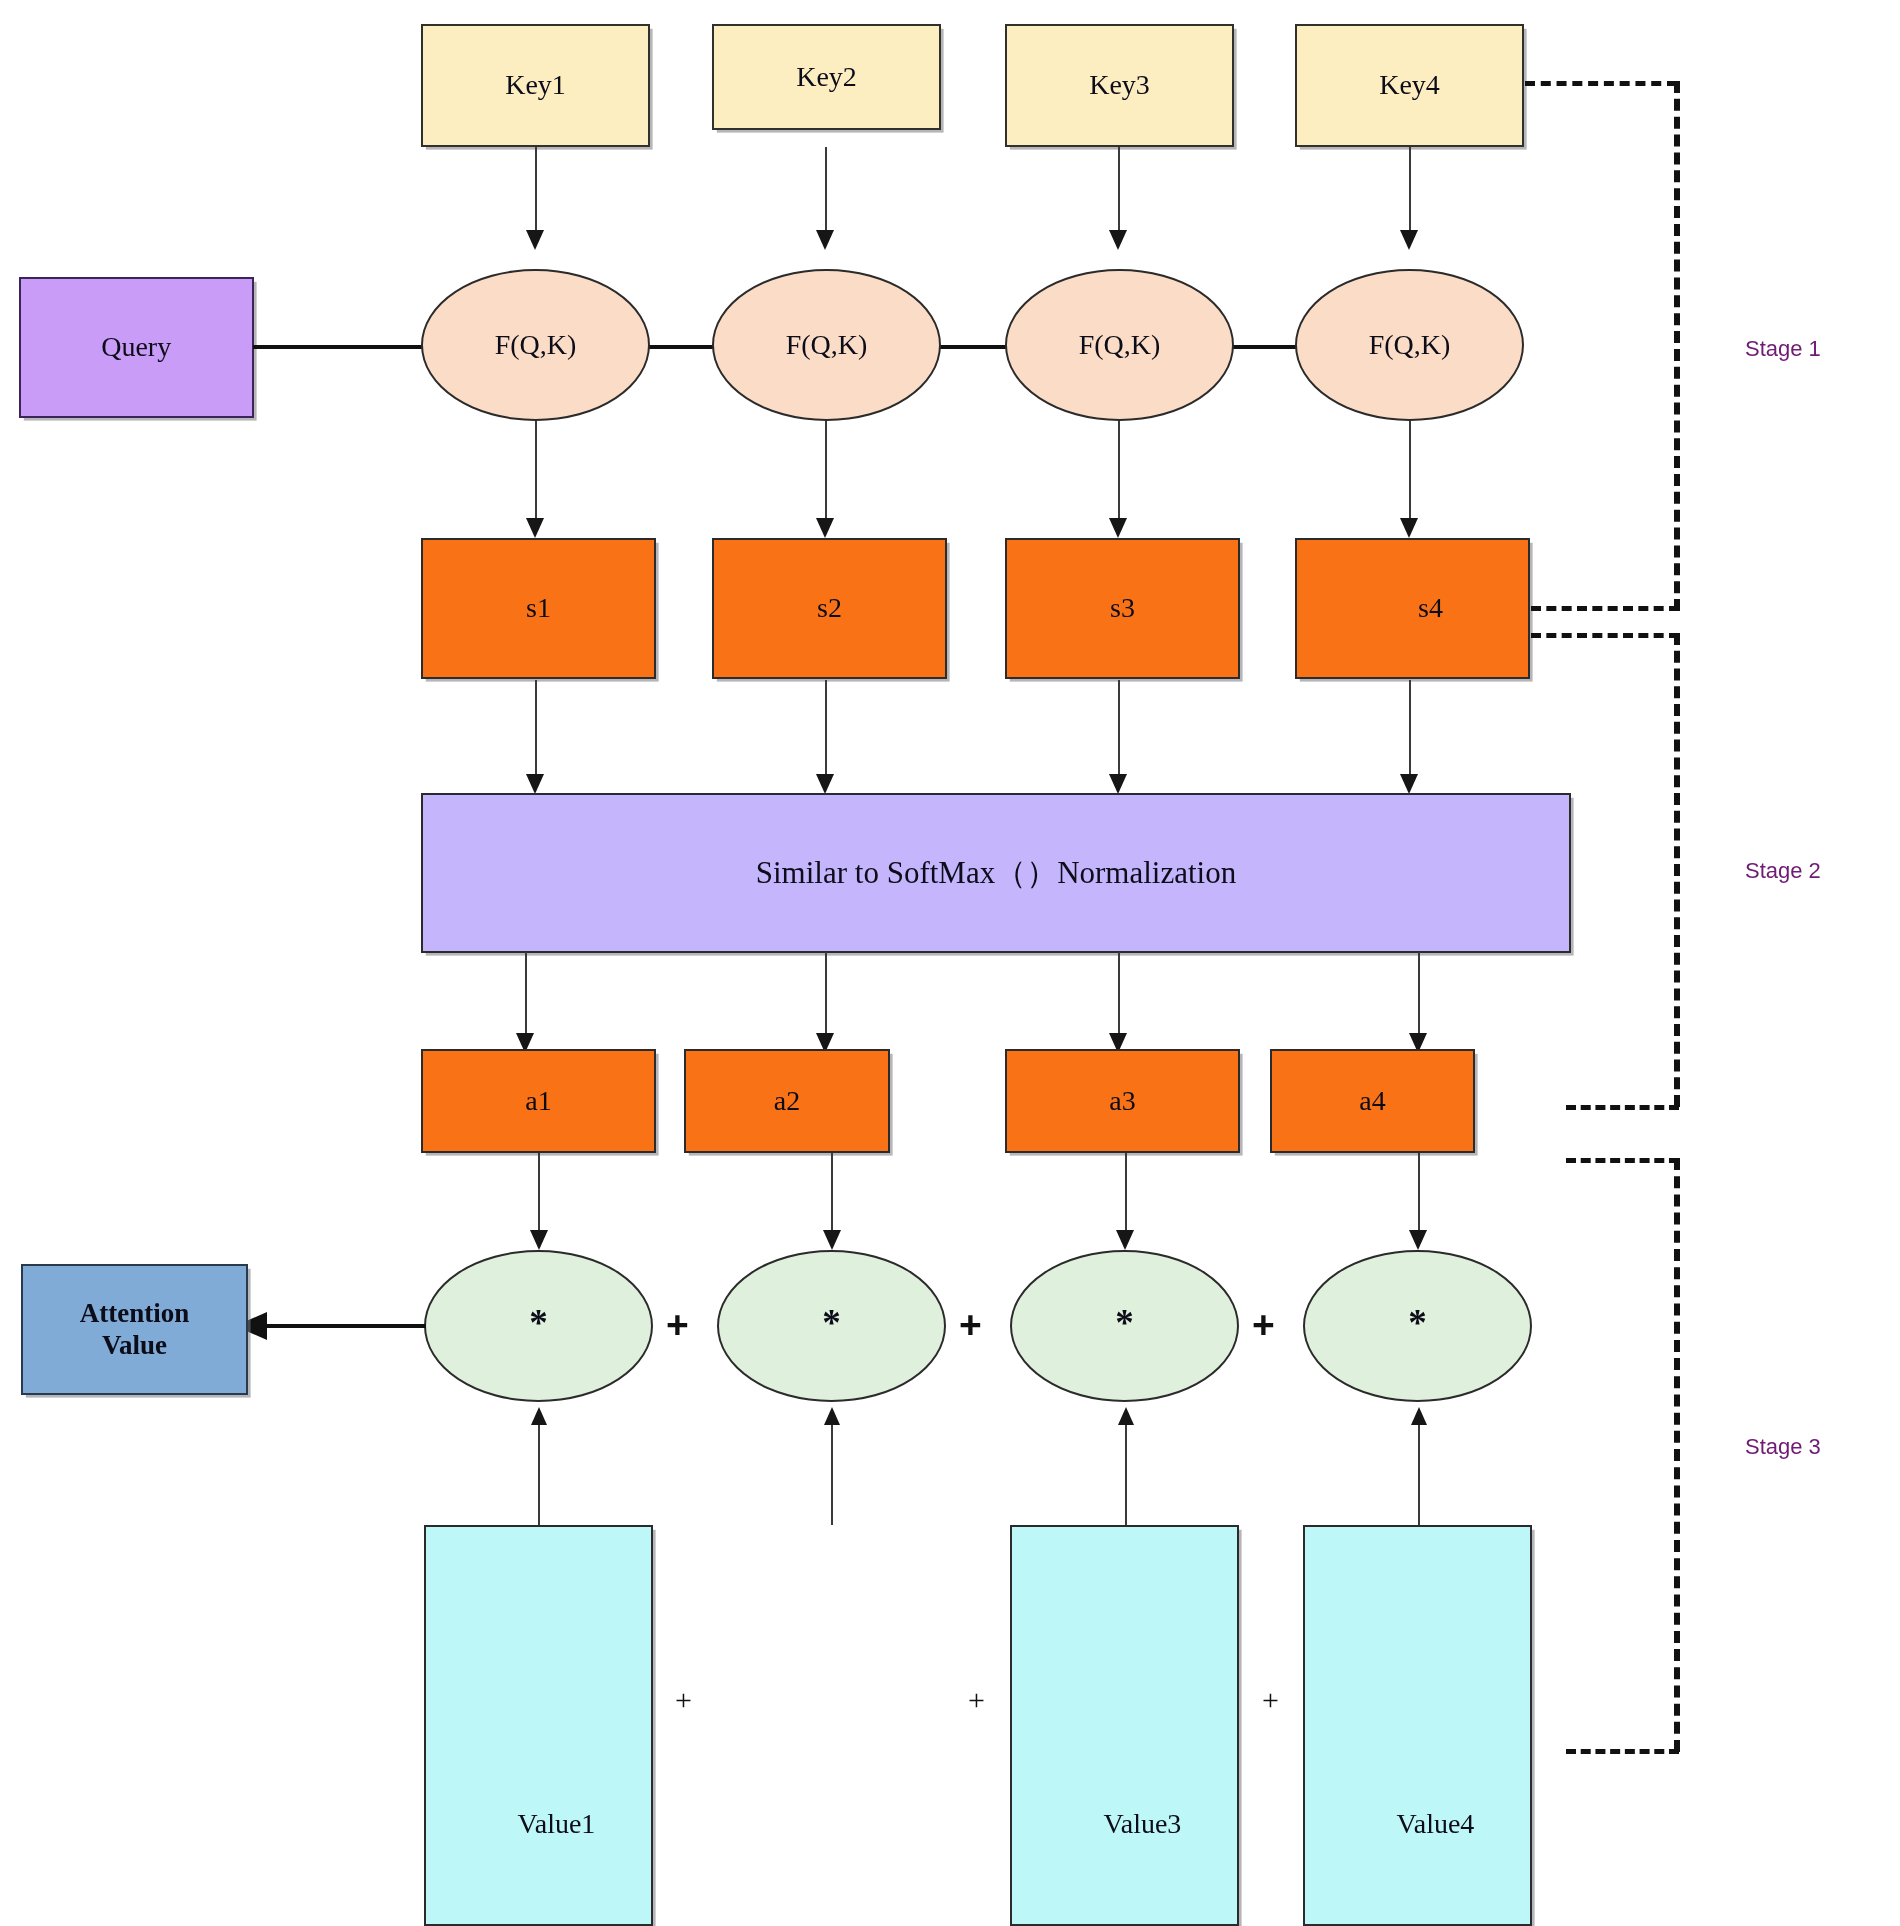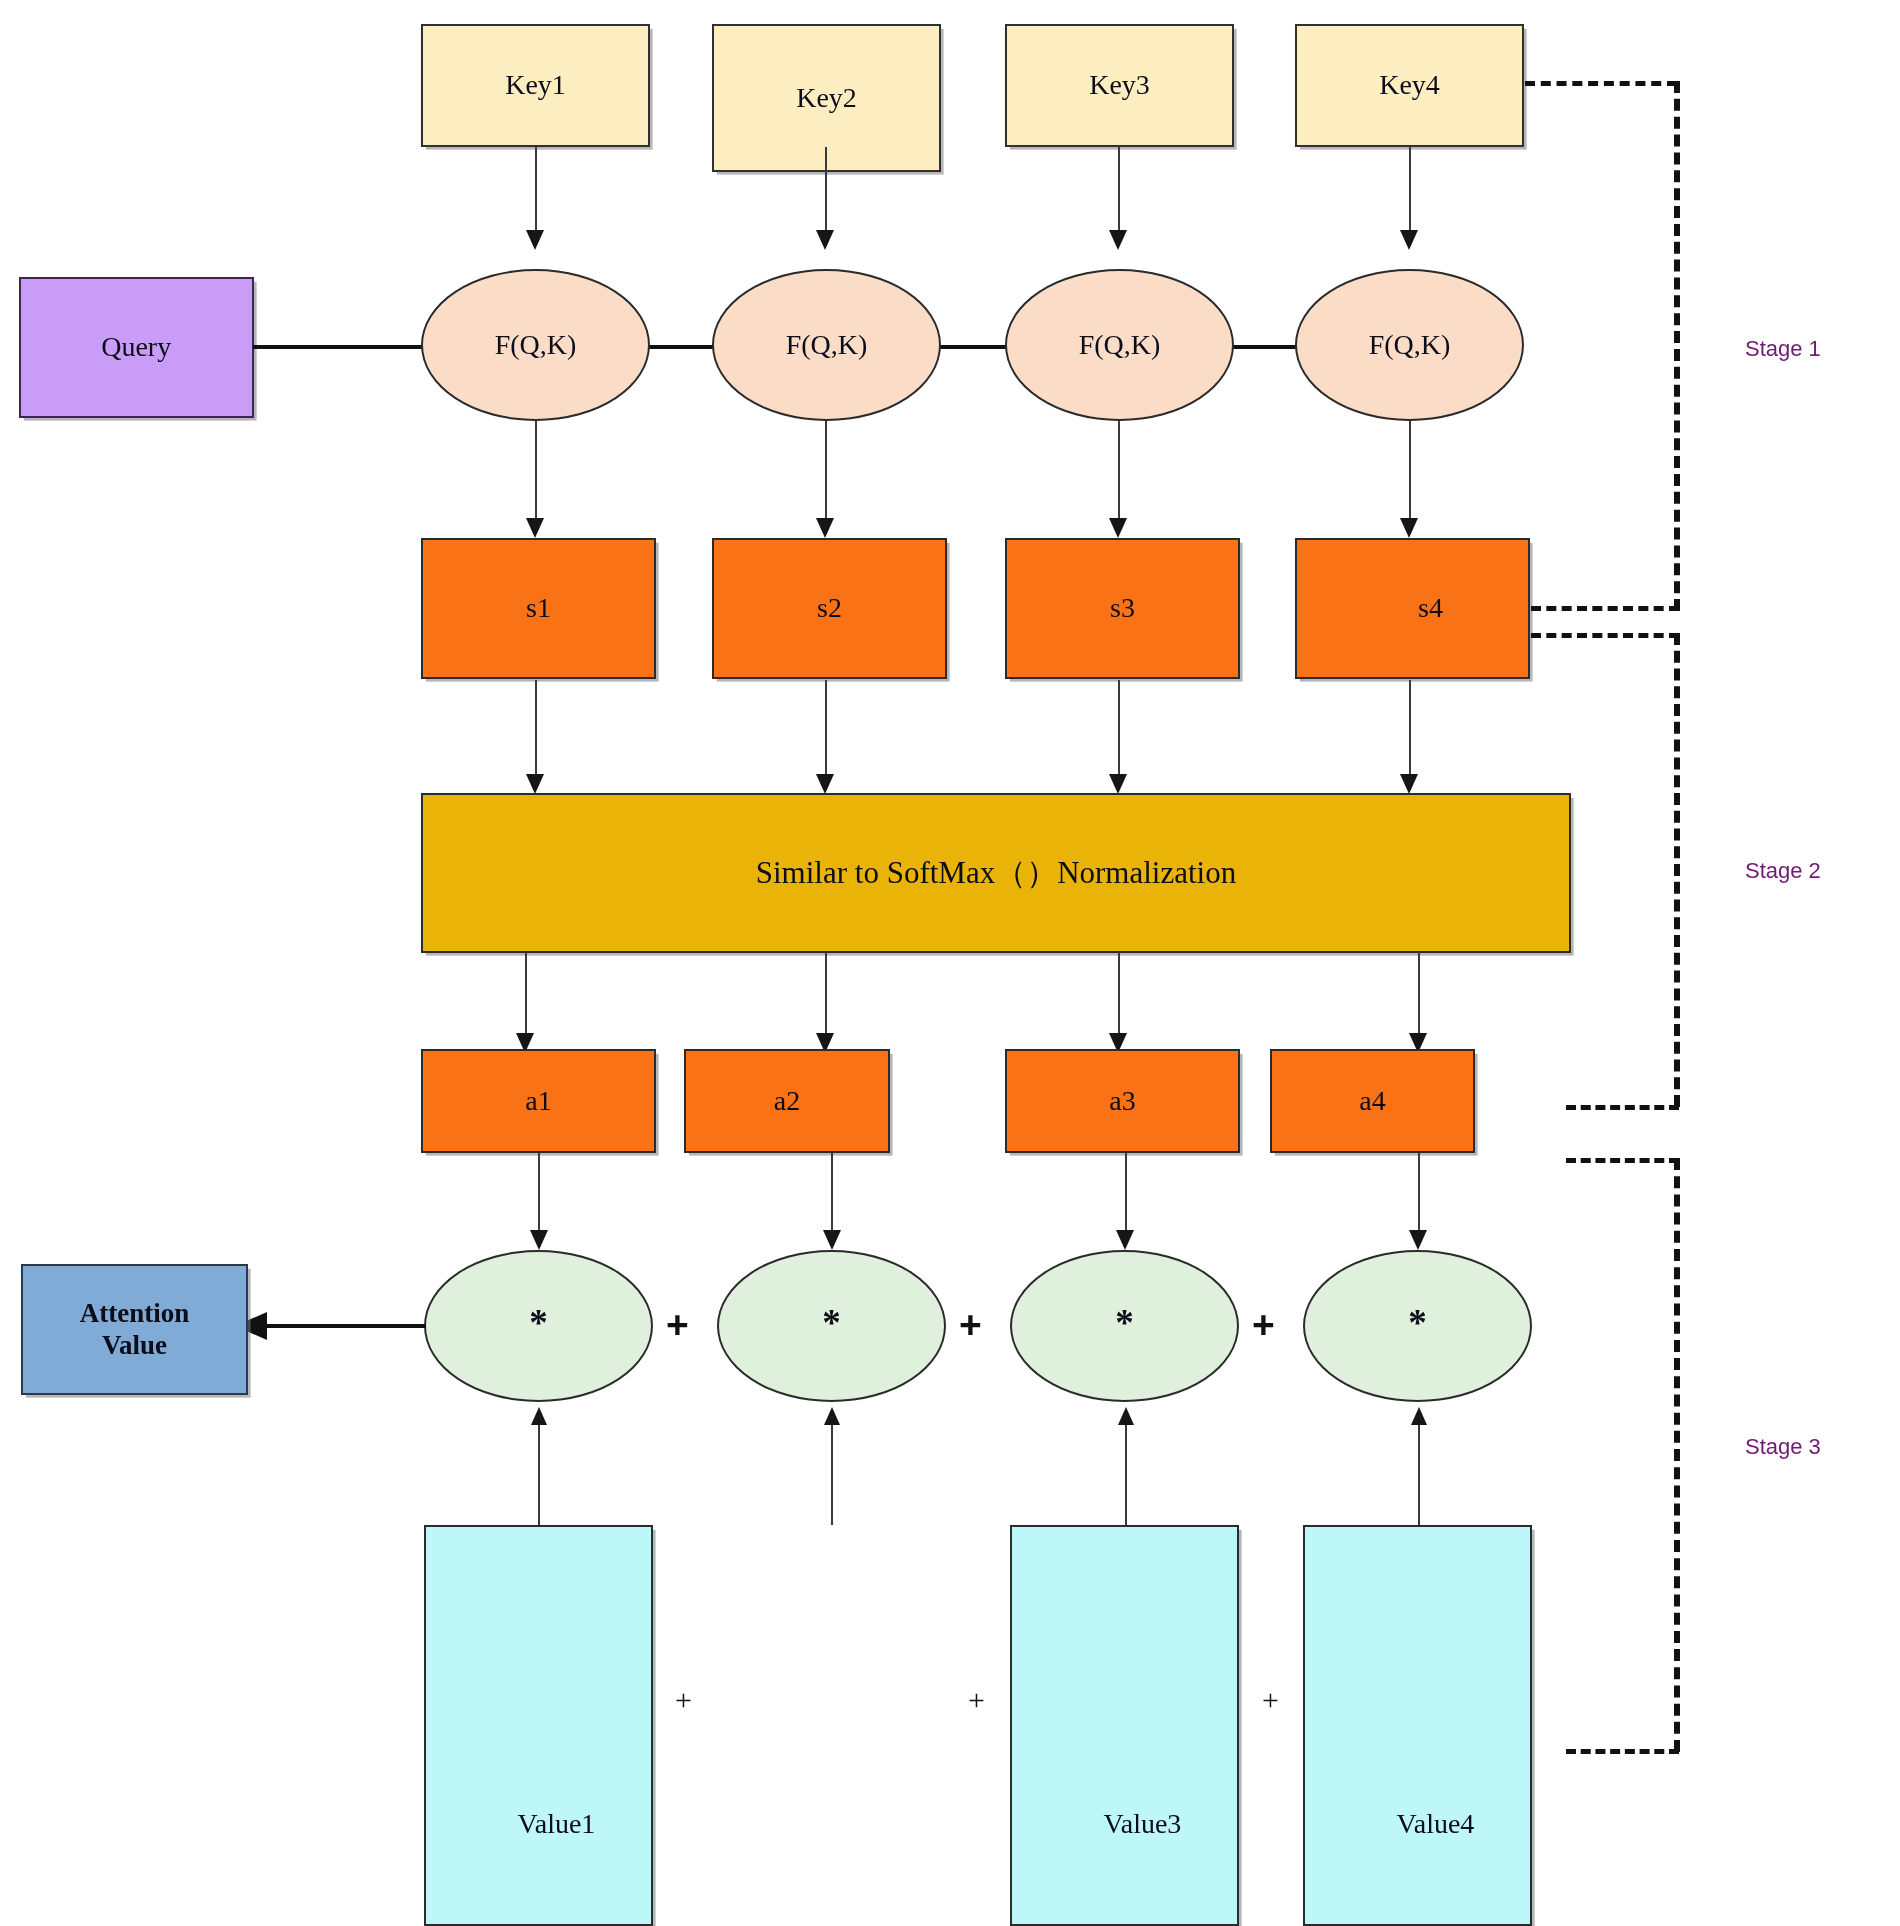--- a/index.html
+++ b/index.html
@@ -55,21 +55,21 @@
     font-size: 28px;
   }
   
   .score-box {
     background: #f97316;
     border-color: #2b2b2b;
     font-size: 28px;
   }
   
   .softmax-box {
-    background: #eab308;
+    background: #c4b5fd;
     border-color: #2b2b2b;
     font-size: 31px;
     align-items: center;
   }
   
   .mul {
     background: #dff0dc;
     border-color: #2b2b2b;
     font-size: 37px;
     font-weight: 700;
@@ -159,21 +159,21 @@
   }
 </style>
 </head>
 <body>
 
 <div id="canvas">
 
   <div class="node rect key-box" style="left:421px; top:24px; width:229px; height:123px;">
     <span>Key1</span>
   </div>
-  <div class="node rect key-box" style="left:712px; top:24px; width:229px; height:148px;">
+  <div class="node rect key-box" style="left:712px; top:24px; width:229px; height:106px;">
     <span>Key2</span>
   </div>
   <div class="node rect key-box" style="left:1005px; top:24px; width:229px; height:123px;">
     <span>Key3</span>
   </div>
   <div class="node rect key-box" style="left:1295px; top:24px; width:229px; height:123px;">
     <span>Key4</span>
   </div>
 
   <div class="vline" style="left:535px; top:147px; height:91px;"></div>

